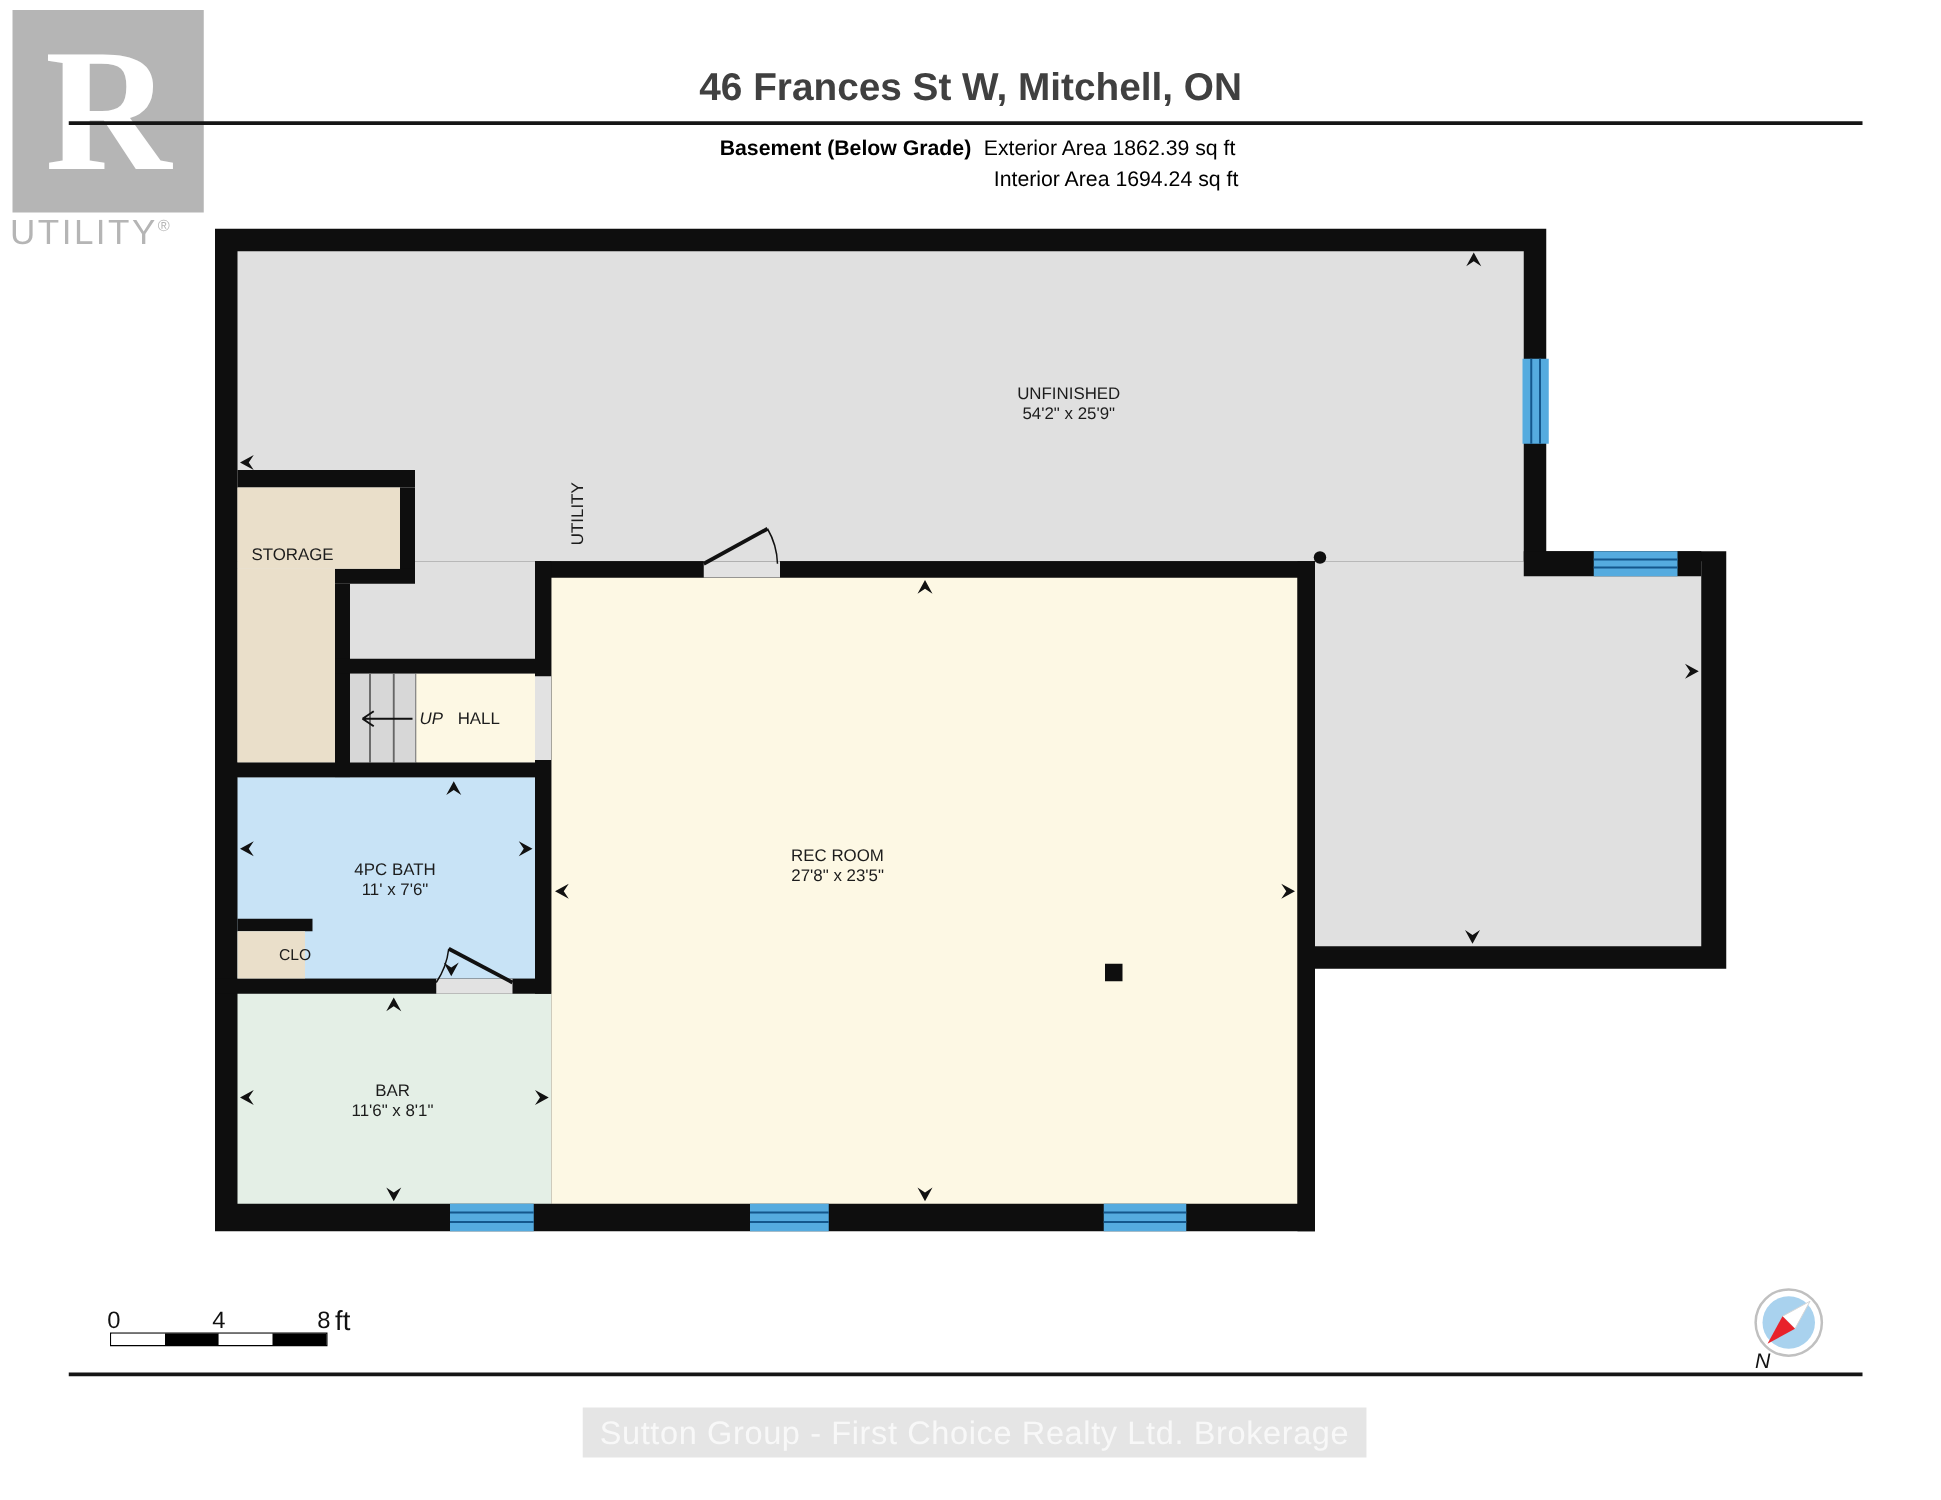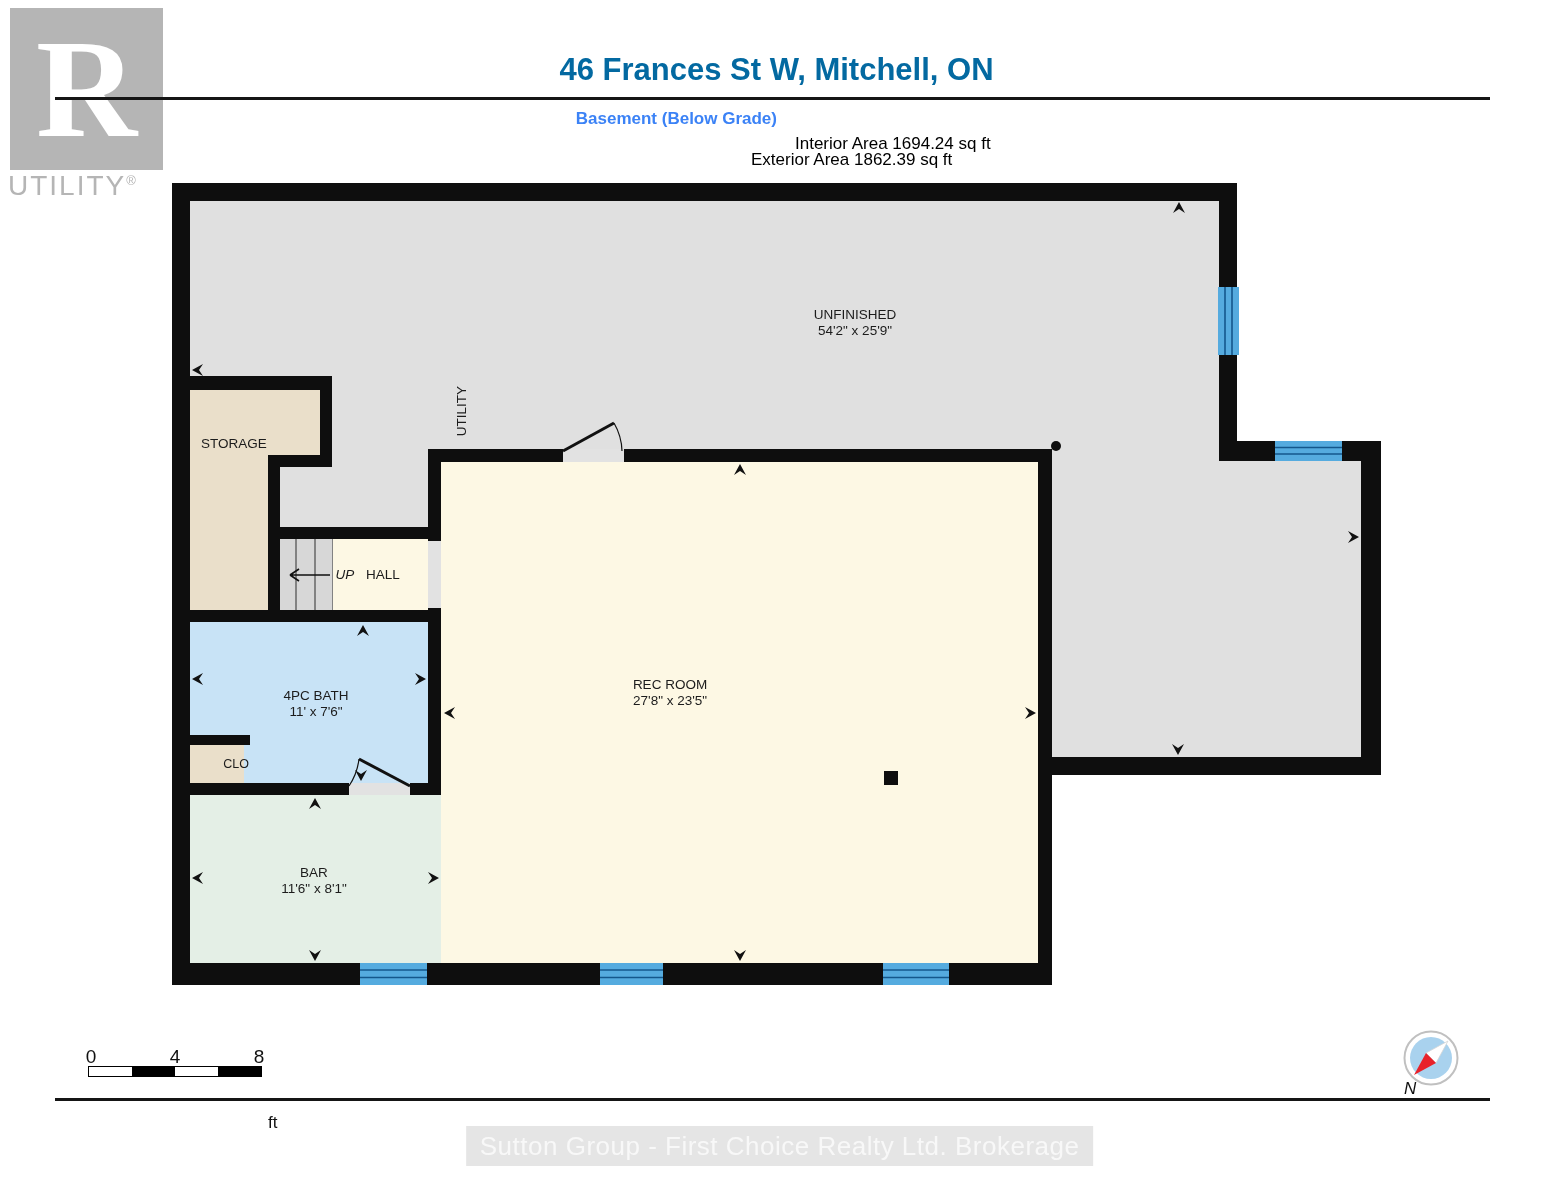--- a/index.html
+++ b/index.html
@@ -9,24 +9,24 @@
   }
   .abs { position:absolute; }
 
   
   .logo-box { left:10px; top:8px; width:153px; height:162px; background:#b5b5b5;
               display:flex; align-items:center; justify-content:center; }
   .logo-r { color:#ffffff; font-family:"Liberation Serif", serif; font-weight:bold;
             font-size:140px; line-height:140px; }
   .logo-word { left:8px; top:170px; color:#b5b5b5; font-size:28px; letter-spacing:2px; font-weight:normal; }
   .logo-word sup { font-size:13px; }
-  .title { left:0; right:0; top:52px; text-align:center; font-size:31px; font-weight:bold; color:#0369a1; }
+  .title { left:0; right:0; top:52px; text-align:center; font-size:31px; font-weight:bold; color:#404040; }
   .rule { left:55px; width:1435px; height:3px; background:#151515; }
-  .floorlbl { left:430px; top:109px; width:347px; text-align:right; font-size:17px; font-weight:bold; color:#3b82f6; }
-  .area1 { left:751px; top:109px; font-size:17px; color:#000;margin-top:41px; }
+  .floorlbl { left:430px; top:109px; width:347px; text-align:right; font-size:17px; font-weight:bold; color:#000000; }
+  .area1 { left:787px; top:109px; font-size:17px; color:#000; }
   .area2 { left:795px; top:134px; font-size:17px; color:#000; }
 
   
   .plansvg { left:0; top:0; }
   .wall { fill:#0e0e0e; }
   .treadline { stroke:#666; stroke-width:1.5; }
   .winline { stroke:#14578c; stroke-width:1.6; }
   .doorline { stroke:#111; stroke-width:3; }
   .doorarc { stroke:#111; stroke-width:1.2; fill:none; }
   .stairarrow { stroke:#111; stroke-width:1.6; fill:none; }
@@ -36,21 +36,21 @@
             font-size:13.5px; line-height:16px; color:#1c1c1c; white-space:nowrap; }
   .rlabel.small { font-size:12.5px; }
   .rot90 { transform:translate(-50%,-50%) rotate(-90deg); }
 
   
   .tick { position:absolute; transform:translateX(-50%); font-size:19px; color:#111; }
   .scalebar { left:88px; top:1066px; width:174px; height:11px; border:1.5px solid #000;
               display:flex; box-sizing:border-box; }
   .scalebar .seg { flex:1 1 0; }
   .seg.w { background:#ffffff; } .seg.b { background:#000000; }
-  .ftunit { left:268px; top:1113px; font-size:17px; color:#111; }
+  .ftunit { left:268px; top:1044px; font-size:22px; color:#111; }
   .prepared { left:0; right:0; top:1061px; text-align:center; font-size:15px; font-weight:600; color:#111; }
   .disclaimer { left:60px; top:1112px; font-size:15.5px; color:#111; white-space:nowrap; }
   .watermark { left:50.2%; top:1126px; transform:translateX(-50%); background:#e5e5e5;
                color:#f8f8f8; font-size:26px; line-height:40px; padding:0 14px;
                letter-spacing:0.5px; white-space:nowrap; }
   .north { left:1404px; top:1079px; font-size:17px; font-style:italic; color:#111; }
 </style>
 </head>
 <body>
 

